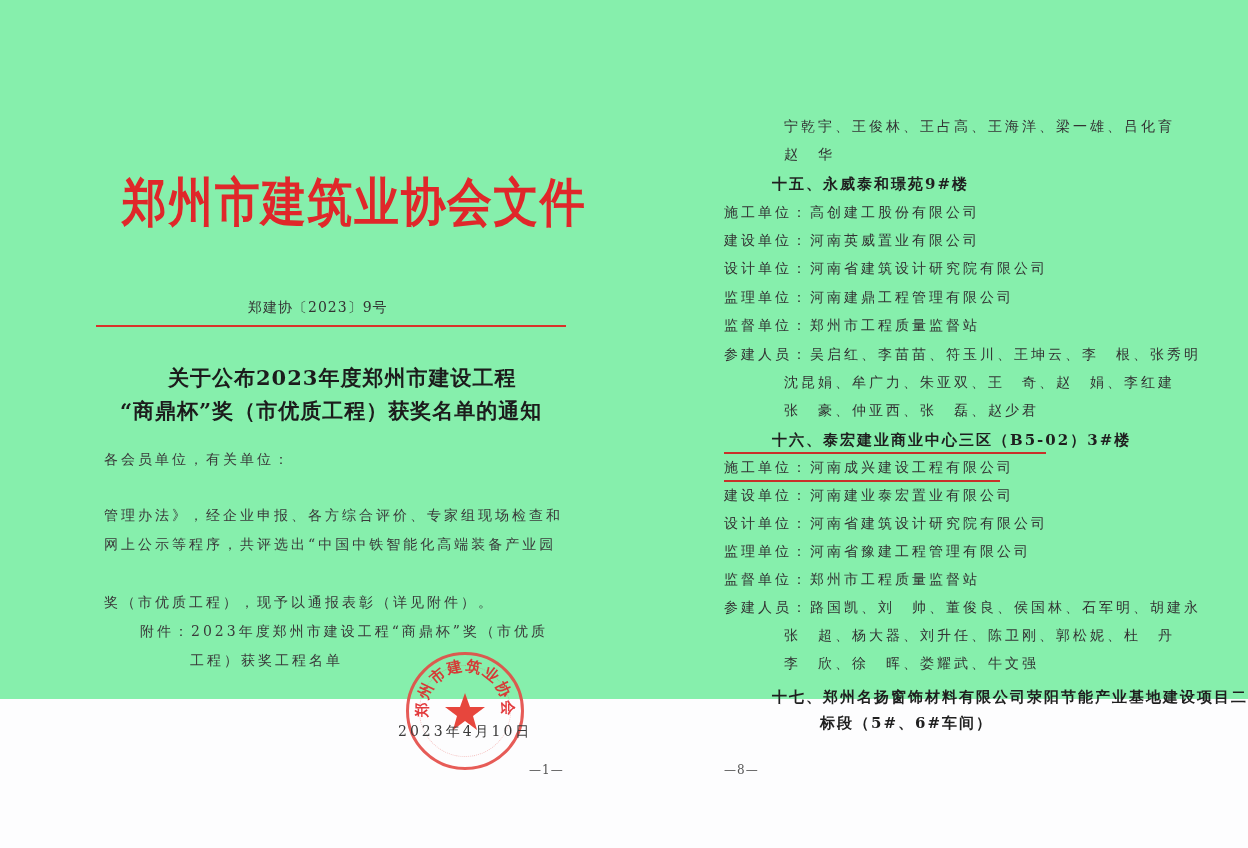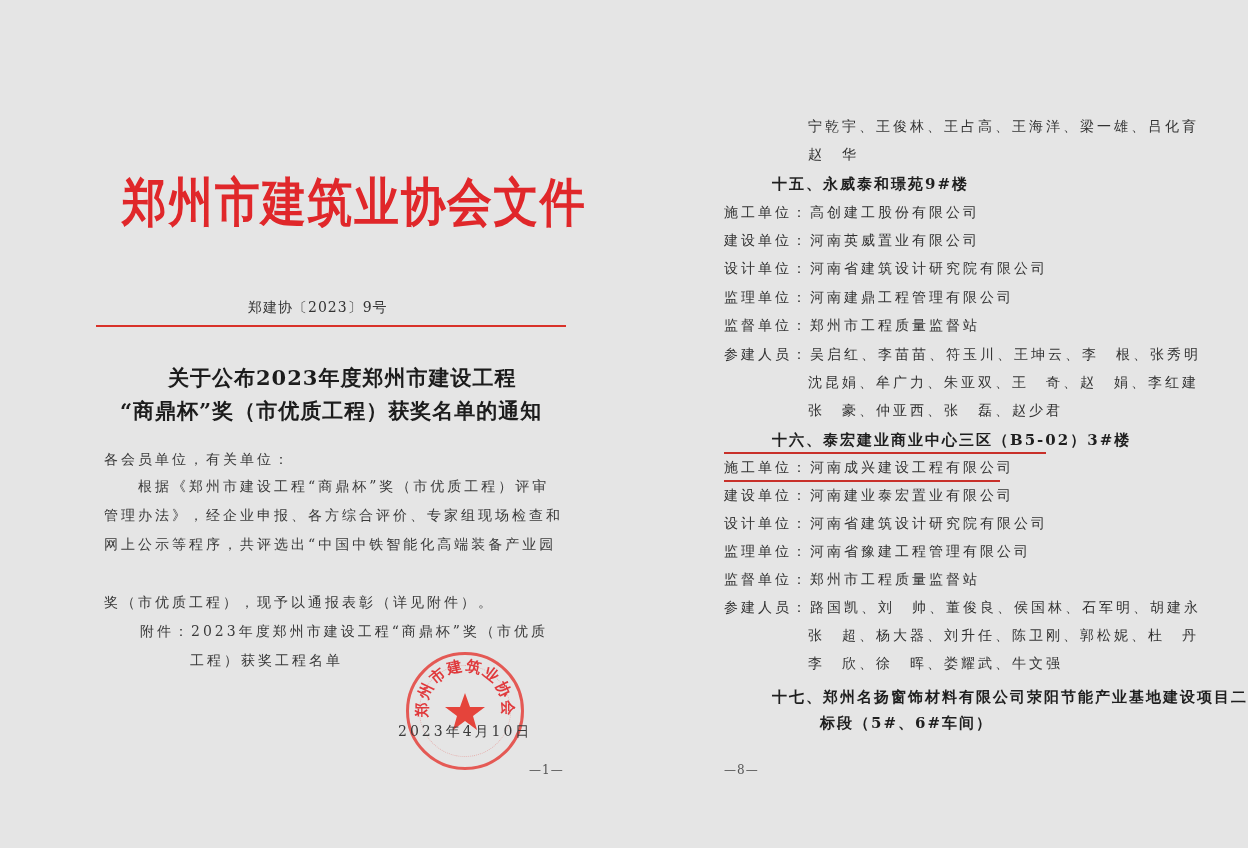--- a/index.html
+++ b/index.html
@@ -3,21 +3,21 @@
   <meta charset="utf-8">
   <style>
     html, body { margin: 0; padding: 0; }
     body {
       width: 1248px; height: 848px; overflow: hidden;
       background: #fdfdfe;
       font-family: "DejaVu Serif", "Liberation Serif", serif;
       color: #2a2a2a;
       position: relative;
     }
-    .page { position: absolute; top: 0; height: 848px; background: #e5e5e5; }
+    .page { position: absolute; top: 0; height: 699px; background: #86efac; }
     .page-left { left: 0; width: 624px; }
     .page-right { left: 624px; width: 624px; }
     .abs { position: absolute; white-space: nowrap; }
 
     .masthead {
       left: 122px; top: 168px; width: 430px;
       font-family: "DejaVu Serif", "Liberation Serif", serif;
       font-size: 52px; font-weight: bold; color: #e0272a;
       letter-spacing: 2px; transform: scaleX(0.86); transform-origin: left top;
     }
@@ -45,37 +45,36 @@
     }
     .seal-inner-ring {
       position: absolute; left: 10px; top: 10px; right: 10px; bottom: 10px;
       border-radius: 50%; border: 1px dotted rgba(228,74,69,0.35);
     }
     .seal svg { position: absolute; left: 0; top: 0; }
 
     .r-txt { font-size: 14px; color: #333; letter-spacing: 3px; }
     .r-head { font-size: 15px; font-weight: bold; color: #1f1f1f; letter-spacing: 2px; margin-left: 48px; }
     .r-label { display: inline-block; width: 86px; }
-    .indent { left: 808px; text-align: right; }
+    .indent { left: 784px; text-align: right; }
     .lft { left: 724px; }
     .underline-red { position: absolute; height: 2px; background: #c8302a; }
   </style>
 </head>
 <body>
 
 <div class="page page-left">
   <div class="abs masthead">郑州市建筑业协会文件</div>
   <div class="abs docnum">郑建协〔2023〕9号</div>
   <div class="abs redline-main"></div>
 
   <div class="abs title title1">关于公布2023年度郑州市建设工程</div>
   <div class="abs title title2">“商鼎杯”奖（市优质工程）获奖名单的通知</div>
 
   <div class="abs body-txt salute">各会员单位，有关单位：</div>
-  <div class="abs body-txt p-line" style="top:478px">　　根据《郑州市建设工程“商鼎杯”奖（市优质工程）评审</div>
   <div class="abs body-txt p-line" style="top:507px">管理办法》，经企业申报、各方综合评价、专家组现场检查和</div>
   <div class="abs body-txt p-line" style="top:536px">网上公示等程序，共评选出“中国中铁智能化高端装备产业园</div>
   <div class="abs body-txt p-line" style="top:594px">奖（市优质工程），现予以通报表彰（详见附件）。</div>
 
   <div class="abs body-txt att1">附件：2023年度郑州市建设工程“商鼎杯”奖（市优质</div>
   <div class="abs body-txt att2">工程）获奖工程名单</div>
 
   <div class="abs seal">
     <div class="seal-inner-ring"></div>
     <svg width="112" height="112" viewBox="0 0 112 112">

